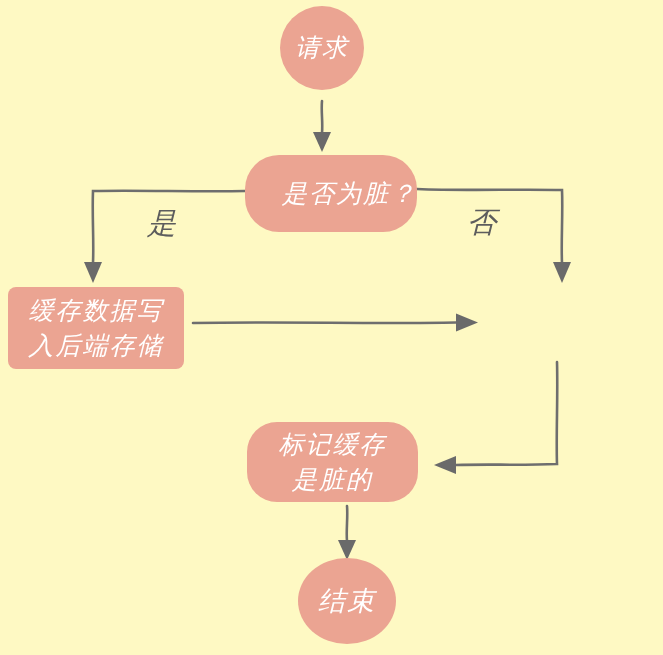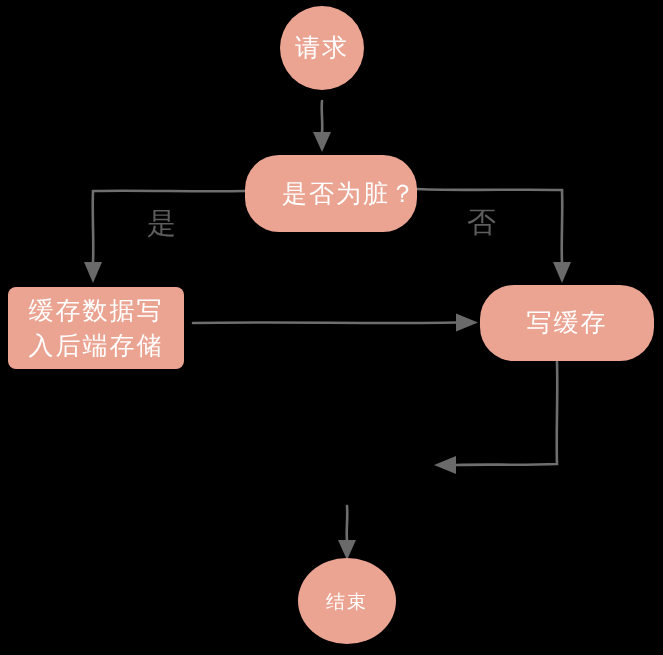--- a/index.html
+++ b/index.html
@@ -5,22 +5,23 @@
   html, body {
     margin: 0;
     padding: 0;
     background: #ffffff;
     font-family: "DejaVu Sans", "Liberation Sans", sans-serif;
   }
   .canvas {
     position: relative;
     width: 663px;
     height: 655px;
-    background: #000000;
+    background: #fef9c3;
     overflow: hidden;
+    font-style: italic;
   }
   .connectors {
     position: absolute;
     left: 0;
     top: 0;
     width: 663px;
     height: 655px;
     pointer-events: none;
   }
   .node {
@@ -38,21 +39,21 @@
   .node .node-label { white-space: pre-line; }
   .node-circle { border-radius: 50%; }
   .node-start {
     left: 280px; top: 6px;
     width: 84px; height: 84px;
     font-size: 25px;
   }
   .node-end {
     left: 298px; top: 558px;
     width: 98px; height: 86px;
-    font-size: 19px;
+    font-size: 27px;
   }
   .node-rect { border-radius: 34px; }
   .node-decision {
     left: 245px; top: 155px;
     width: 172px; height: 77px;
     font-size: 25px;
     justify-content: flex-end;
   }
   .node-write-backend {
     left: 8px; top: 287px;
@@ -119,22 +120,23 @@
 
   <div class="edge-label edge-label-yes">是</div>
 
   <div class="edge-label edge-label-no">否</div>
 
   <div class="node node-rect node-write-backend">
     <span class="node-label">缓存数据写
 入后端存储</span>
   </div>
 
-  <div class="node node-rect node-write-cache">
-    <span class="node-label">写缓存</span>
+
+  <div class="node node-rect node-mark-dirty">
+    <span class="node-label">标记缓存
+是脏的</span>
   </div>
-
 
   <div class="node node-circle node-end">
     <span class="node-label">结束</span>
   </div>
 
 </div>
 
 </body></html>

